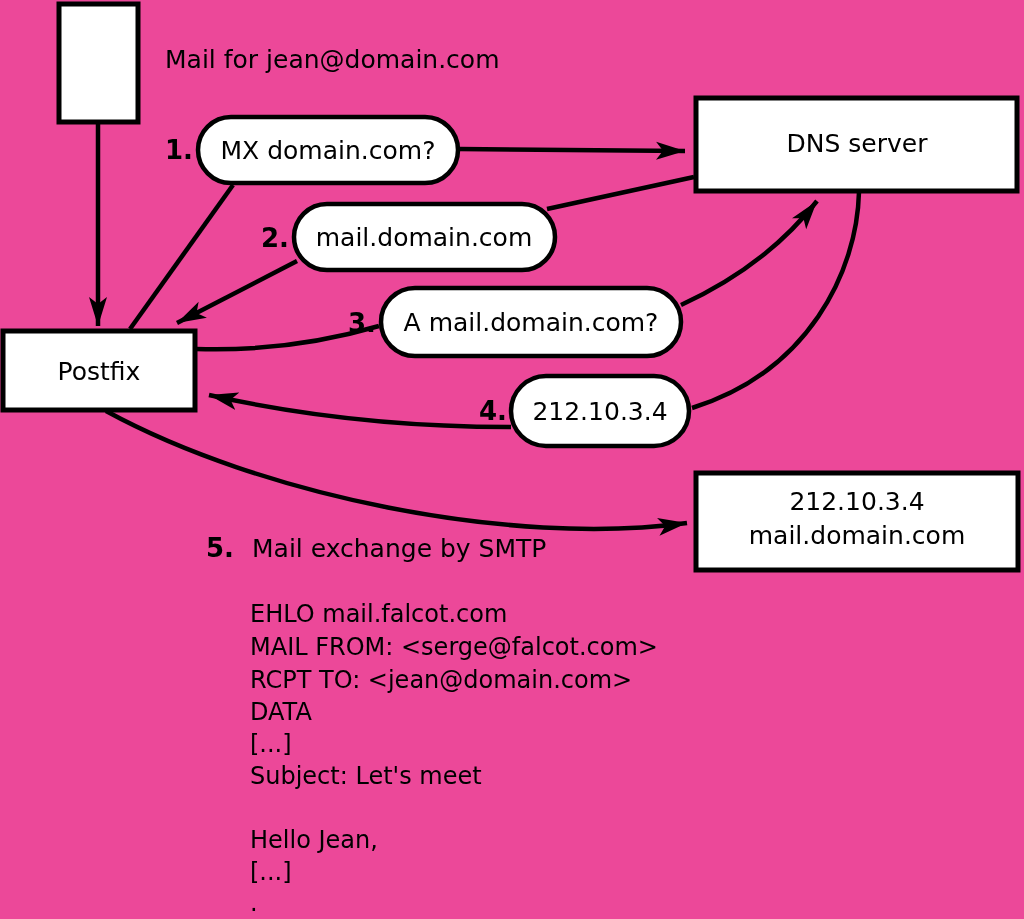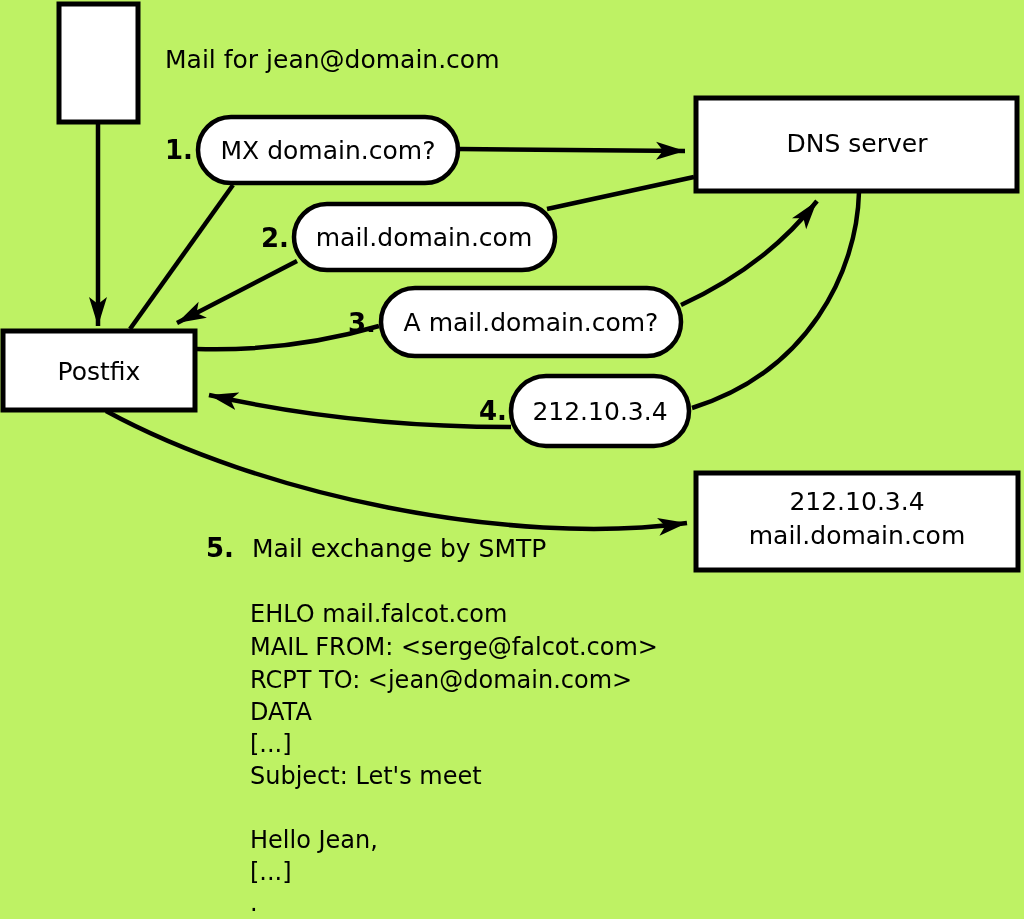--- a/index.html
+++ b/index.html
@@ -4,21 +4,21 @@
 <style>
   html, body {
     margin: 0;
     padding: 0;
     background: #ffffff;
   }
   .canvas {
     position: relative;
     width: 1024px;
     height: 919px;
-    background: #bef264;
+    background: #ec4899;
     overflow: hidden;
   }
   svg.diagram {
     position: absolute;
     left: 0;
     top: 0;
   }
   svg.diagram text {
     font-family: "DejaVu Sans", "Liberation Sans", sans-serif;
     font-size: 25px;

